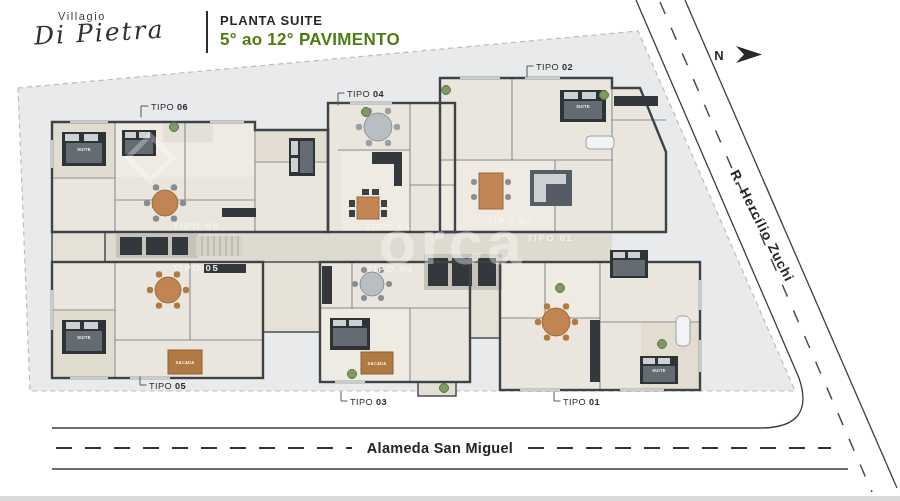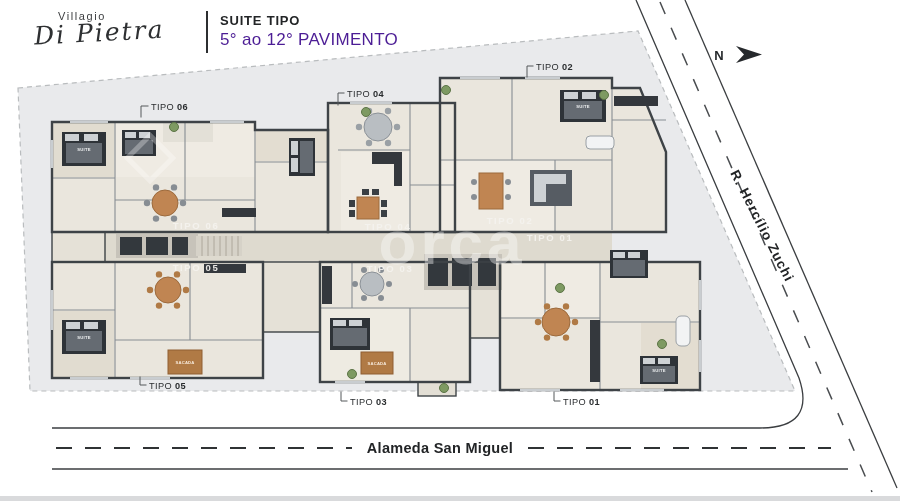--- a/index.html
+++ b/index.html
@@ -7,22 +7,22 @@
          font-family:"Liberation Sans",sans-serif;}
   
   .brand-top{position:absolute;left:58px;top:10px;font-size:11px;letter-spacing:1.6px;
              color:#3c3e40;font-weight:400;text-align:right;}
   .brand-script{position:absolute;left:34px;top:17px;width:175px;
                 font-family:"DejaVu Serif",serif;font-style:italic;font-size:25px;
                 letter-spacing:2px;color:#2e3032;transform:rotate(-3deg);white-space:nowrap;}
   .hdr-divider{position:absolute;left:206px;top:11px;width:2px;height:42px;background:#2c2e30;}
   .plan-label{position:absolute;left:220px;top:13px;font-size:13px;font-weight:700;
               letter-spacing:.8px;color:#232527;}
-  .plan-range{position:absolute;left:220px;top:30px;font-size:17px;font-weight:400;
-              letter-spacing:.3px;color:#4c1d95;}
+  .plan-range{position:absolute;left:220px;top:30px;font-size:17px;font-weight:700;
+              letter-spacing:.3px;color:#4d7c0f;}
   
   .footer-bar{position:absolute;left:0;bottom:0;width:900px;height:5px;background:#d9dadc;}
   
   svg{position:absolute;left:0;top:0;}
   text{font-family:"Liberation Sans",sans-serif;}
   .callout-t{font-size:9.2px;fill:#2a2d2f;letter-spacing:.4px;}
   .callout-t .num{font-weight:700;}
   .floor-lbl{font-size:9.5px;font-weight:600;fill:#f5f3ef;letter-spacing:1.6px;opacity:.93;}
   .street-lbl{font-size:14.5px;font-weight:700;fill:#222426;letter-spacing:.3px;}
   .street-lbl-diag{font-size:13.5px;font-weight:700;fill:#222426;letter-spacing:1px;}
@@ -32,21 +32,21 @@
   .wm-text{font-size:62px;font-weight:700;fill:#ffffff;opacity:.38;letter-spacing:4px;}
 </style>
 </head>
 <body>
 
 <div id="stage">
 
   <div class="brand-top">Villagio</div>
   <div class="brand-script">Di Pietra</div>
   <div class="hdr-divider"></div>
-  <div class="plan-label">SUITE TIPO</div>
+  <div class="plan-label">PLANTA SUITE</div>
   <div class="plan-range">5° ao 12° PAVIMENTO</div>
 
   <svg width="900" height="501" viewBox="0 0 900 501">
 
     <polygon points="18,88 638,31 795,391 30,391" fill="#e9eaec" stroke="#b9bcbe" stroke-width="1.2" stroke-dasharray="5 4"></polygon>
 
     <g>
       <path d="M636,0 L799,378 Q816,428 760,428 L52,428" fill="none" stroke="#3b3e41" stroke-width="1.3"></path>
       <path d="M685,0 L897,488" fill="none" stroke="#3b3e41" stroke-width="1.3"></path>
       <path d="M660,2 L872,492" fill="none" stroke="#4a4d50" stroke-width="1.5" stroke-dasharray="13 15"></path>

